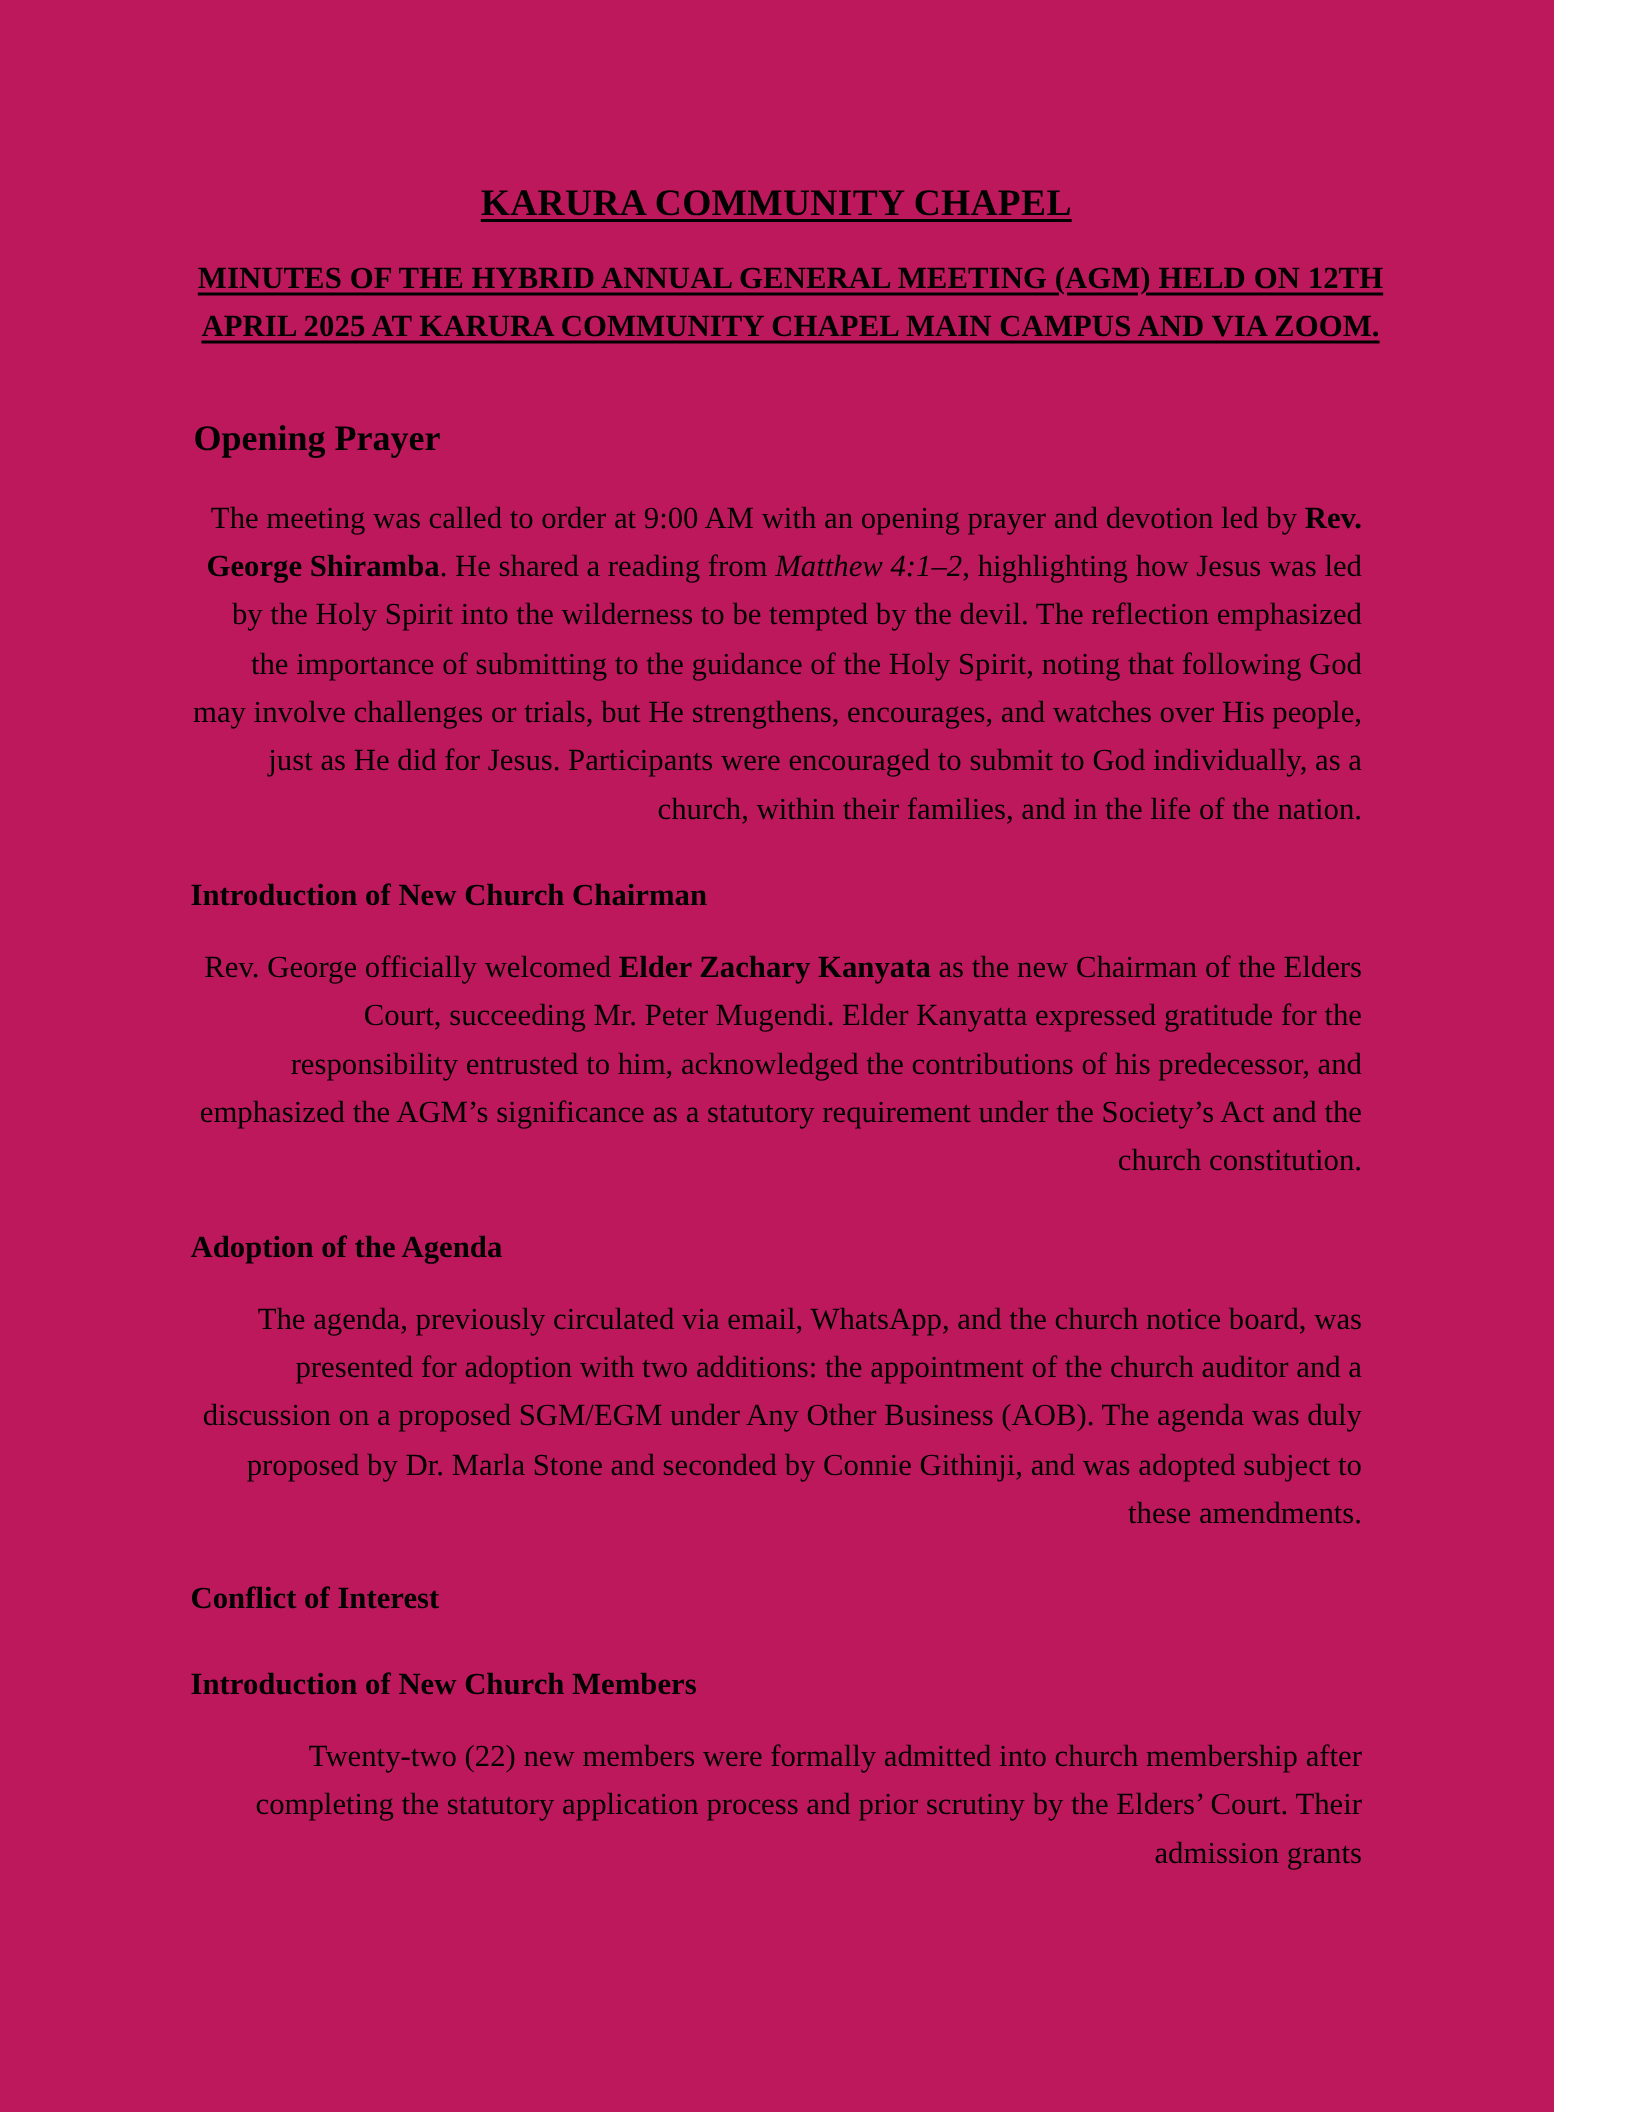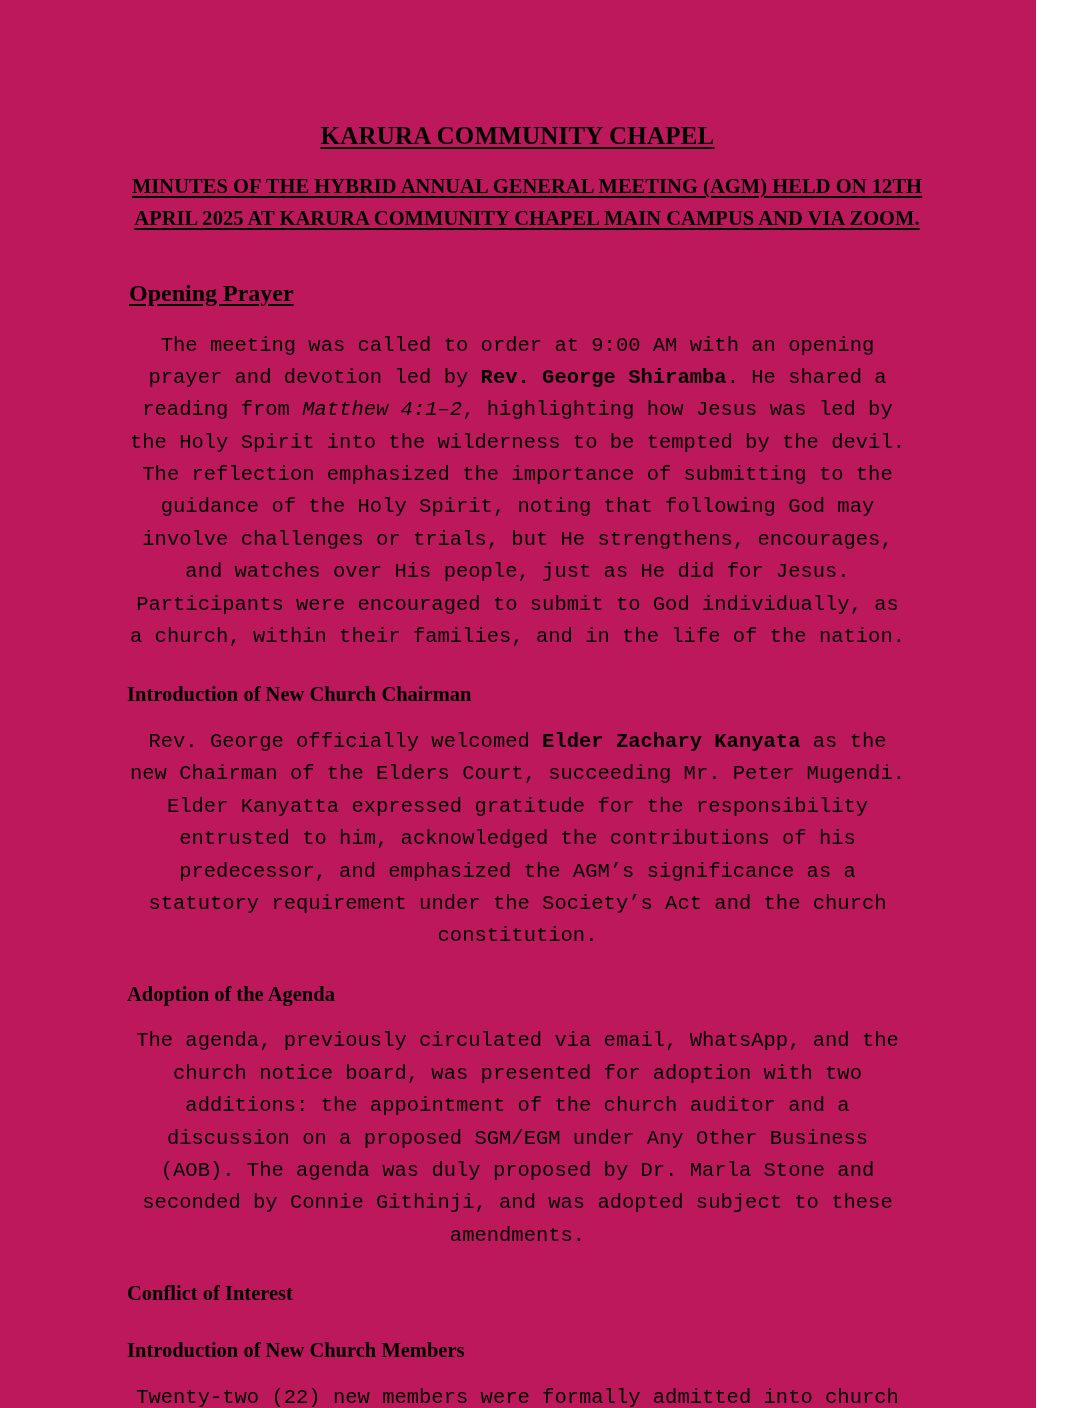--- a/index.html
+++ b/index.html
@@ -42,31 +42,29 @@
   .doc-subtitle .u { text-decoration: underline; text-underline-offset: 3px; }
 
   h2.section-heading {
     font-size: 24px;
     font-weight: bold;
     margin: 44px 0 0 2px;
     line-height: 1.2;
     display: block;
   }
   h2.section-heading .u {
-    text-decoration: underline;
     text-underline-offset: 3px;
   }
 
   p.body-text {
     font-size: 20.5px;
     line-height: 1.58;
     margin: 22px 0 0 0;
-    text-align: center;
+    text-align: right;
     max-width: 833px;
-    font-family: Liberation Mono, monospace;
   }
 
   .sub-block {
     margin-top: 26px;
     max-width: 833px;
   }
   .sub-block:first-of-type { margin-top: 26px; }
 
   h3.sub-heading {
     font-size: 20.5px;

